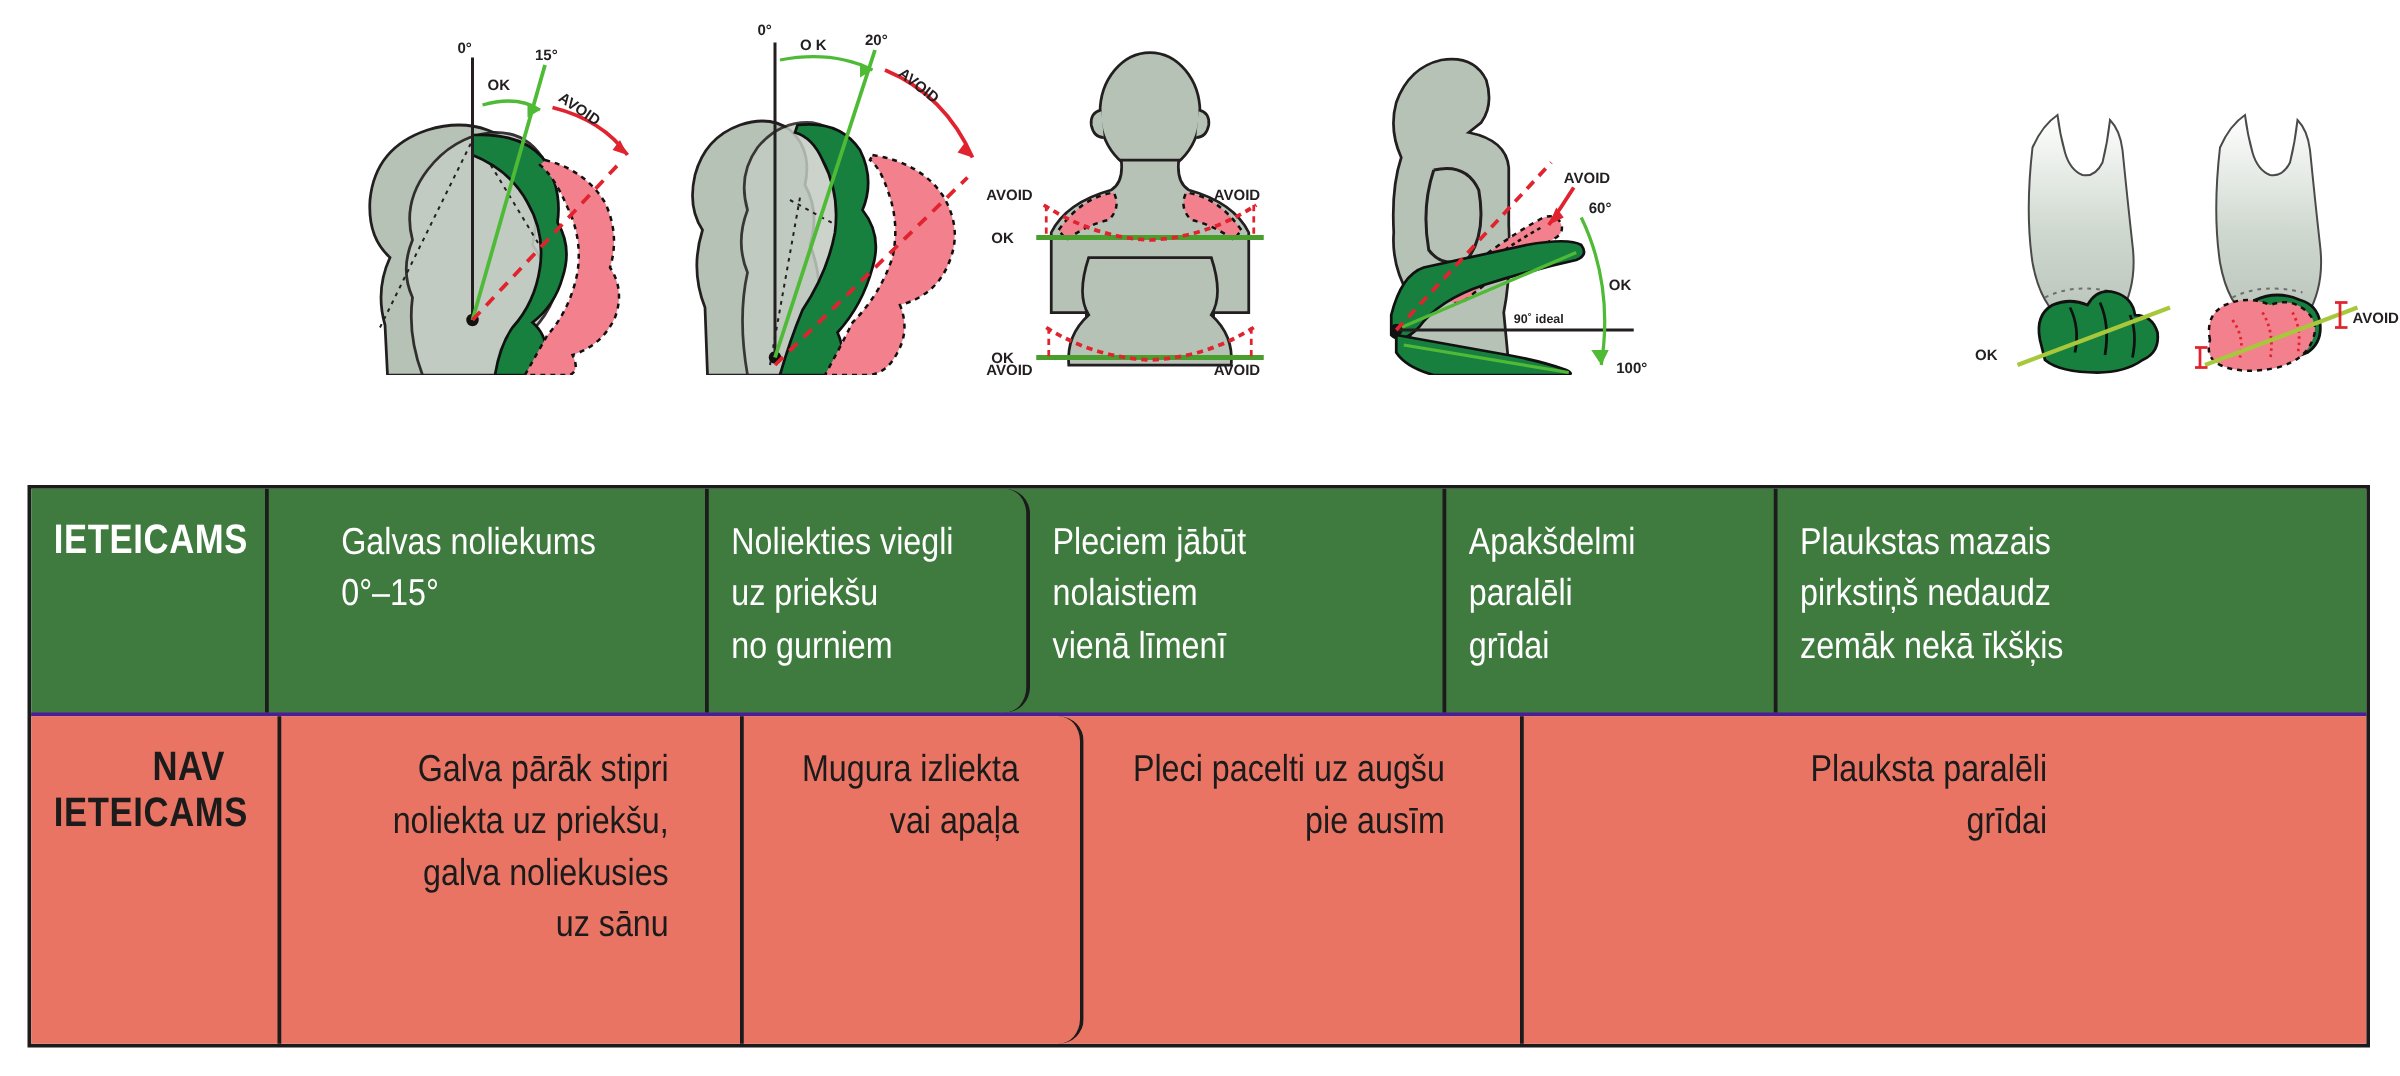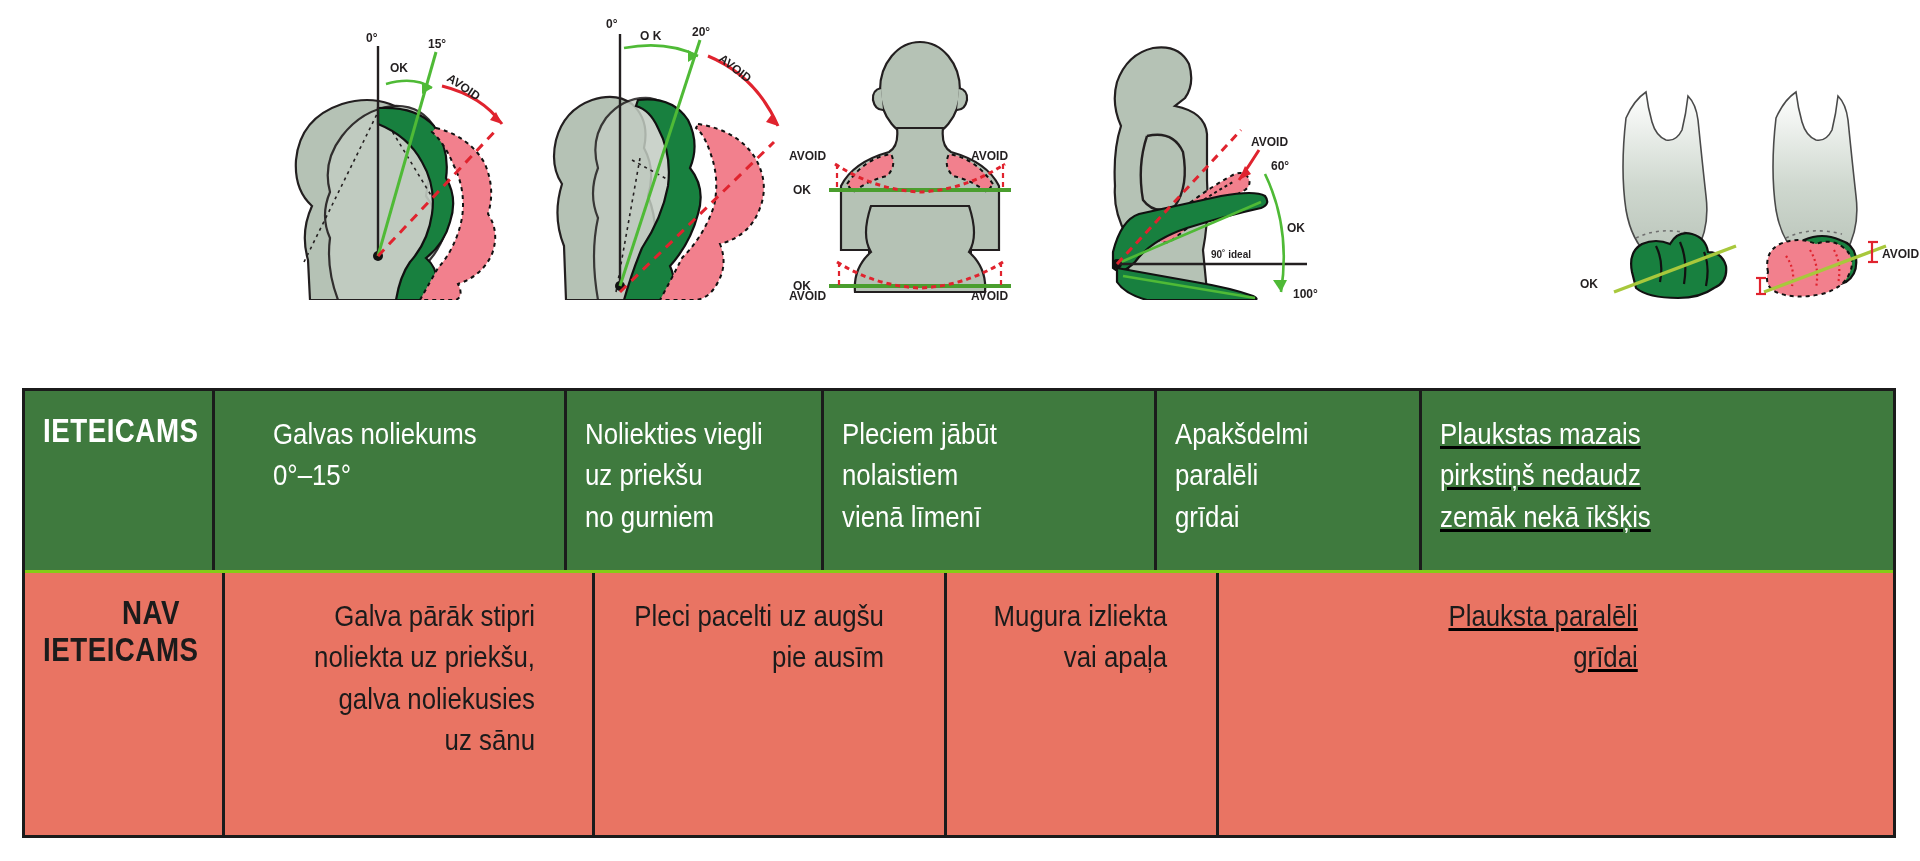--- a/index.html
+++ b/index.html
@@ -8,28 +8,28 @@
 
   
   .illus-strip{position:absolute;left:0;top:0;width:1920px;height:300px;}
   .illus{position:absolute;top:0;height:300px;}
   .illus svg{display:block;}
 
   
   .tbl{position:absolute;left:22px;top:388px;width:1874px;height:450px;
        border:3px solid #1b1b1b;box-sizing:border-box;display:flex;flex-direction:column;}
   .row{display:flex;box-sizing:border-box;}
-  .row-good{height:182px;background:#3f7a3e;border-bottom:3px solid #84cc16;}
+  .row-good{height:182px;background:#3f7a3e;border-bottom:3px solid #4c1d95;}
   .row-bad{height:262px;background:#e97463;text-align:right;}
   .cell{box-sizing:border-box;border-right:3px solid #1b1b1b;padding:22px 16px 10px 18px;
         overflow:hidden;}
-  .cell:last-child{border-right:none;text-decoration:underline;}
+  .cell:last-child{border-right:none;}
   .c0{width:200px;}
   .c1{width:330px;margin-left:40px;}
-  .c2{width:272px;}
+  .c2{width:272px;border-radius:20px;}
   .c3{width:352px;}
   .c4{width:280px;}
   .c5{width:500px;}
   .lbl{font-weight:bold;font-size:33px;letter-spacing:0.6px;line-height:1.12;
        font-stretch:condensed;transform:scaleX(.84);transform-origin:left top;}
   .row-good .lbl{color:#ffffff;}
   .row-bad .lbl{color:#1b1b1b;}
   .txt{font-size:30px;line-height:1.38;font-weight:400;
        transform:scaleX(.86);transform-origin:left top;white-space:pre-line;}
   .row-good .txt{color:#ffffff;}
@@ -295,28 +295,28 @@
       <div class="cell c0">
         <div class="lbl">NAV
 IETEICAMS</div>
       </div>
       <div class="cell c1">
         <div class="txt">Galva pārāk stipri
 noliekta uz priekšu,
 galva noliekusies
 uz sānu</div>
       </div>
+      <div class="cell c2">
+        <div class="txt">Mugura izliekta
+vai apaļa</div>
+      </div>
       <div class="cell c3">
         <div class="txt">Pleci pacelti uz augšu
 pie ausīm</div>
       </div>
-      <div class="cell c2">
-        <div class="txt">Mugura izliekta
-vai apaļa</div>
-      </div>
       <div class="cell c5">
         <div class="txt">Plauksta paralēli
 grīdai</div>
       </div>
     </div>
 
   </div>
 </div>
 
 </body></html>

